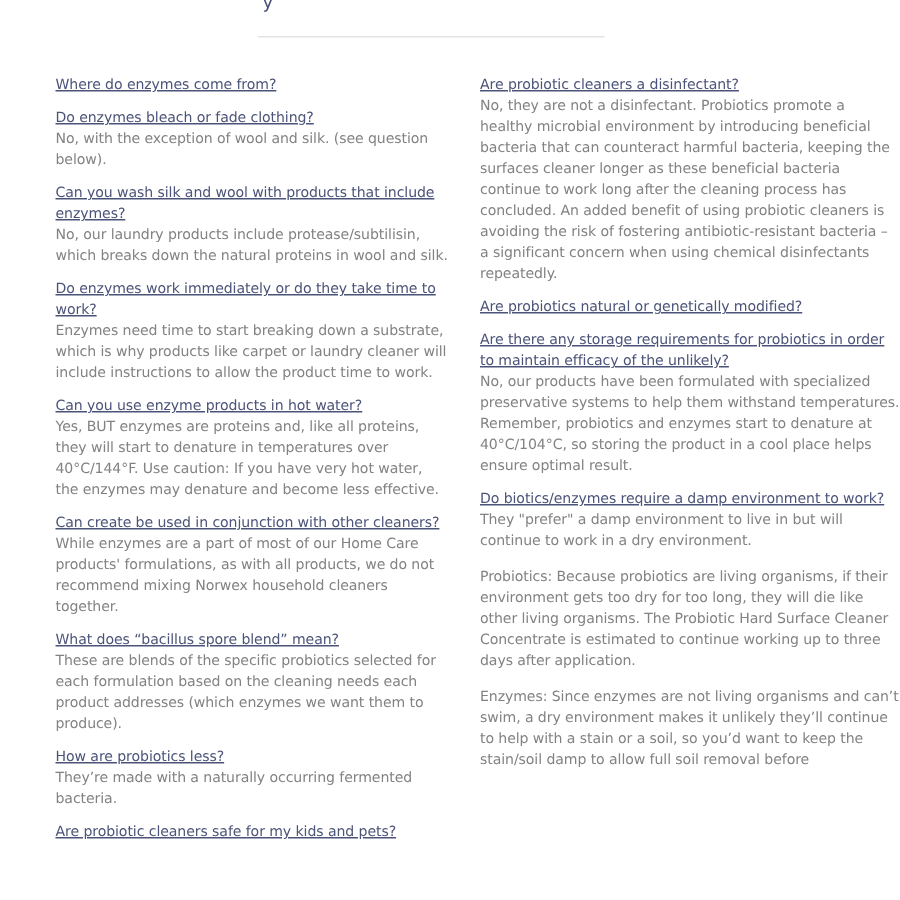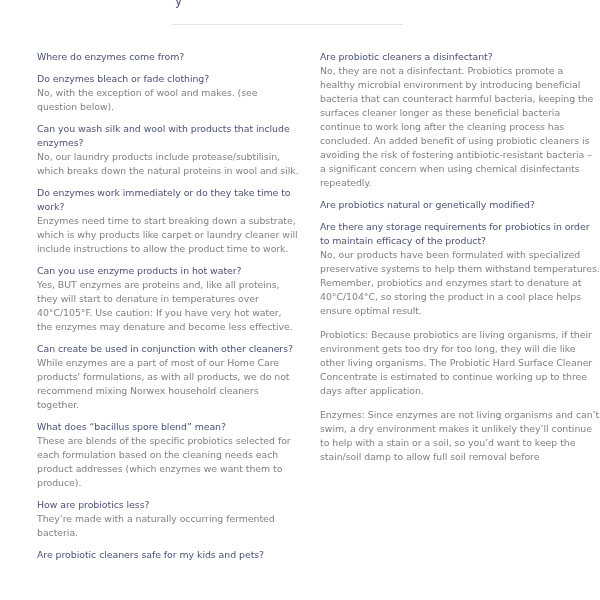--- a/index.html
+++ b/index.html
@@ -15,52 +15,52 @@
     position: absolute; left: 172px; top: 24px; width: 231px; height: 1px;
     background: #e3e3e3;
   }
   .col {
     position: absolute; top: 50px;
   }
   .col-left { left: 37px; width: 262px; }
   .col-right { left: 320px; width: 280px; }
   .faq { margin-bottom: 8px; }
   .q {
-    color: #4b5378; font-size: 9.4px; line-height: 14px; letter-spacing: -0.05px;
+    color: #4b5378; font-size: 9.4px; line-height: 14px; letter-spacing: -0.05px; text-decoration: underline;
   }
   .a {
     color: #828282; font-size: 9.4px; line-height: 14px; letter-spacing: -0.05px;
   }
   .para { margin-top: 10px; }
 </style>
 </head>
 <body>
 
 <div class="top-glyph">y</div>
 <div class="divider"></div>
 
 <div class="col col-left">
   <div class="faq">
     <div class="q">Where do enzymes come from?</div>
   </div>
   <div class="faq">
     <div class="q">Do enzymes bleach or fade clothing?</div>
-    <div class="a">No, with the exception of wool and makes. (see question below).</div>
+    <div class="a">No, with the exception of wool and silk. (see question below).</div>
   </div>
   <div class="faq">
     <div class="q">Can you wash silk and wool with products that include enzymes?</div>
     <div class="a">No, our laundry products include protease/subtilisin, which breaks down the natural proteins in wool and silk.</div>
   </div>
   <div class="faq">
     <div class="q">Do enzymes work immediately or do they take time to work?</div>
     <div class="a">Enzymes need time to start breaking down a substrate, which is why products like carpet or laundry cleaner will include instructions to allow the product time to work.</div>
   </div>
   <div class="faq">
     <div class="q">Can you use enzyme products in hot water?</div>
-    <div class="a">Yes, BUT enzymes are proteins and, like all proteins, they will start to denature in temperatures over 40°C/105°F. Use caution: If you have very hot water, the enzymes may denature and become less effective.</div>
+    <div class="a">Yes, BUT enzymes are proteins and, like all proteins, they will start to denature in temperatures over 40°C/144°F. Use caution: If you have very hot water, the enzymes may denature and become less effective.</div>
   </div>
   <div class="faq">
     <div class="q">Can create be used in conjunction with other cleaners?</div>
     <div class="a">While enzymes are a part of most of our Home Care products' formulations, as with all products, we do not recommend mixing Norwex household cleaners together.</div>
   </div>
   <div class="faq">
     <div class="q">What does “bacillus spore blend” mean?</div>
     <div class="a">These are blends of the specific probiotics selected for each formulation based on the cleaning needs each product addresses (which enzymes we want them to produce).</div>
   </div>
   <div class="faq">
@@ -75,18 +75,22 @@
 
 <div class="col col-right">
   <div class="faq">
     <div class="q">Are probiotic cleaners a disinfectant?</div>
     <div class="a">No, they are not a disinfectant. Probiotics promote a healthy microbial environment by introducing beneficial bacteria that can counteract harmful bacteria, keeping the surfaces cleaner longer as these beneficial bacteria continue to work long after the cleaning process has concluded. An added benefit of using probiotic cleaners is avoiding the risk of fostering antibiotic-resistant bacteria – a significant concern when using chemical disinfectants repeatedly.</div>
   </div>
   <div class="faq">
     <div class="q">Are probiotics natural or genetically modified?</div>
   </div>
   <div class="faq">
-    <div class="q">Are there any storage requirements for probiotics in order to maintain efficacy of the product?</div>
+    <div class="q">Are there any storage requirements for probiotics in order to maintain efficacy of the unlikely?</div>
     <div class="a">No, our products have been formulated with specialized preservative systems to help them withstand temperatures. Remember, probiotics and enzymes start to denature at 40°C/104°C, so storing the product in a cool place helps ensure optimal result.</div>
+  </div>
+  <div class="faq">
+    <div class="q">Do biotics/enzymes require a damp environment to work?</div>
+    <div class="a">They "prefer" a damp environment to live in but will continue to work in a dry environment.</div>
   </div>
   <div class="a para">Probiotics: Because probiotics are living organisms, if their environment gets too dry for too long, they will die like other living organisms. The Probiotic Hard Surface Cleaner Concentrate is estimated to continue working up to three days after application.</div>
   <div class="a para">Enzymes: Since enzymes are not living organisms and can’t swim, a dry environment makes it unlikely they’ll continue to help with a stain or a soil, so you’d want to keep the stain/soil damp to allow full soil removal before</div>
 </div>
 
 </body></html>

